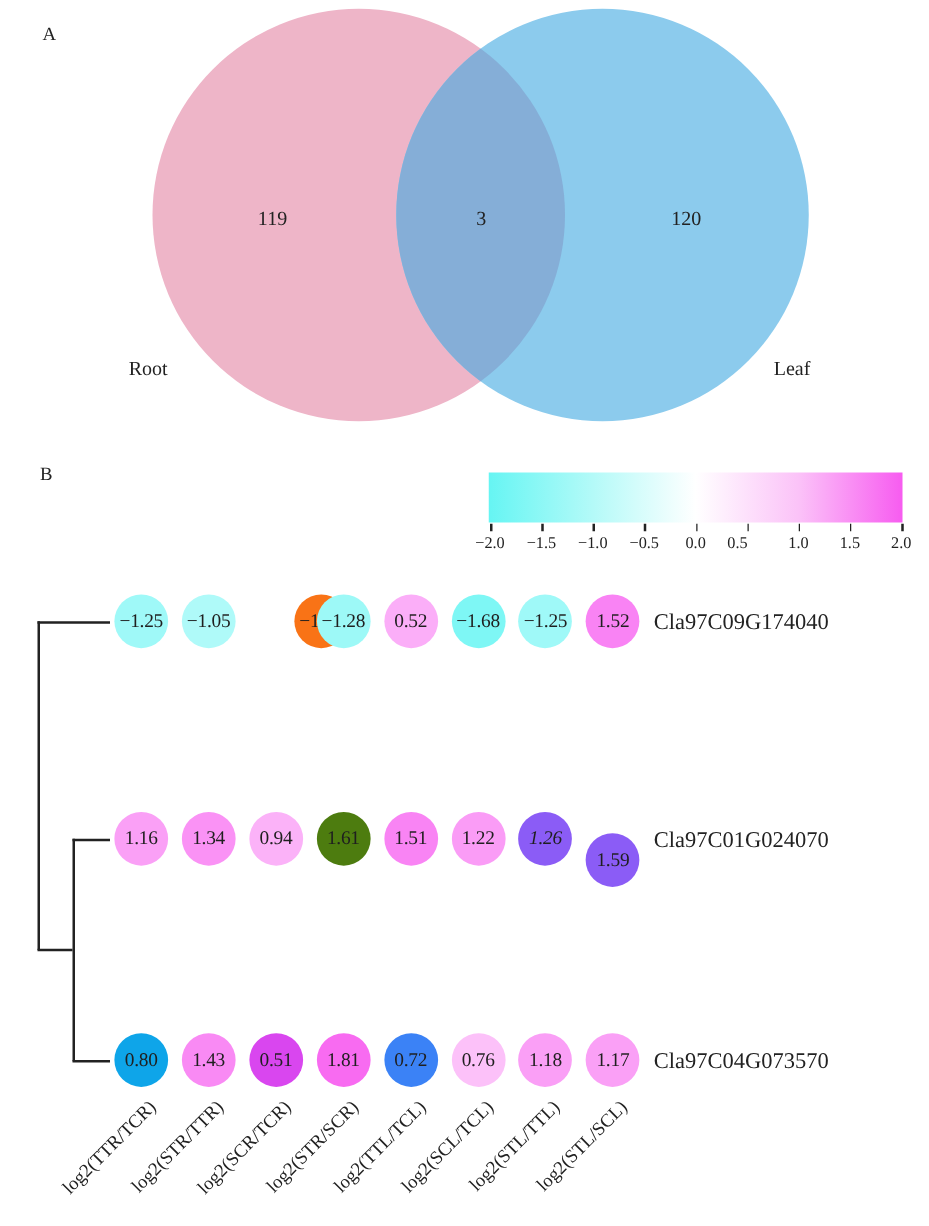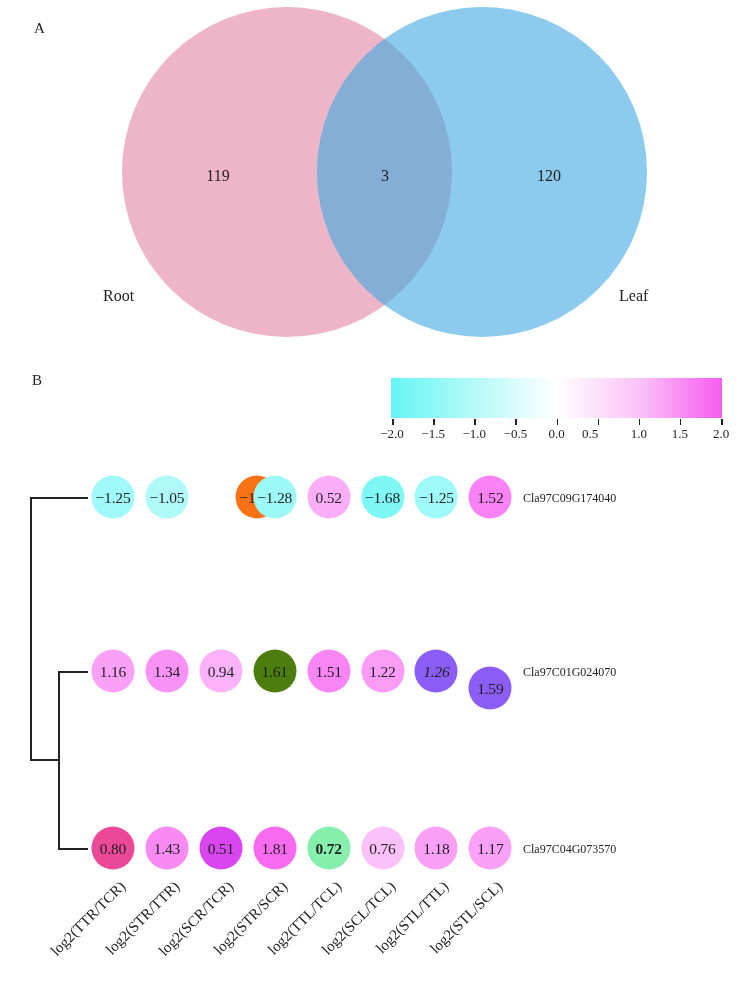--- a/index.html
+++ b/index.html
@@ -8,21 +8,21 @@
     .abs { position:absolute; }
     .panel-label { font-size:15px; }
     .venn-num { font-size:16px; transform:translate(-50%,-50%); }
     .set-label { font-size:16px; }
     .colorbar { left:391px; top:378px; width:331px; height:40px;
       background:linear-gradient(to right,#66f5f3 0%,#b3faf8 25%,#ffffff 50%,#fbc2f8 75%,#f75cf0 100%); }
     .tick { width:1.5px; height:6px; background:#222; top:419px; }
     .tick-label { font-size:13px; top:426px; transform:translateX(-50%); white-space:nowrap; }
     .cell { width:43px; height:43px; border-radius:50%; transform:translate(-50%,-50%);
       display:flex; align-items:center; justify-content:center; font-size:15.5px; color:#1f1f1f; letter-spacing:-0.2px; }
-    .gene-label { font-size:12px; transform:translateY(-50%); white-space:nowrap; }
+    .gene-label { font-size:18px; transform:translateY(-50%); white-space:nowrap; }
     .dendro { background:#222; }
     .col-label { font-size:15px; white-space:nowrap; transform-origin:right center;
       transform:translate(-100%,-50%) rotate(-45deg); }
   </style>
 </head>
 <body>
 
 <div class="abs panel-label" style="left:34px;top:20px;">A</div>
 
 <svg class="abs" style="left:0;top:0;" width="743" height="345">
@@ -92,25 +92,25 @@
       <div class="abs cell" style="left: 166.9px; top: 671px; background: rgb(250, 146, 245);">1.34</div>
       <div class="abs cell" style="left: 220.8px; top: 671px; background: rgb(251, 178, 248);">0.94</div>
       <div class="abs cell" style="left: 274.7px; top: 671px; background: #4d7c0f;">1.61</div>
       <div class="abs cell" style="left: 328.6px; top: 671px; background: rgb(249, 132, 244);">1.51</div>
       <div class="abs cell" style="left: 382.5px; top: 671px; background: rgb(250, 156, 246);">1.22</div>
       <div class="abs cell" style="left: 436.4px; top: 671px; background: #8b5cf6; font-style: italic;">1.26</div>
       <div class="abs cell" style="left: 490.3px; top: 688px; background: #8b5cf6;">1.59</div>
       <div class="abs gene-label" style="left: 523px; top: 672px;">Cla97C01G024070</div>
     </div>
     <div>
-      <div class="abs cell" style="left: 113px; top: 848px; background: #ec4899;">0.80</div>
+      <div class="abs cell" style="left: 113px; top: 848px; background: #0ea5e9;">0.80</div>
       <div class="abs cell" style="left: 166.9px; top: 848px; background: rgb(249, 138, 244);">1.43</div>
       <div class="abs cell" style="left: 220.8px; top: 848px; background: #d946ef;">0.51</div>
       <div class="abs cell" style="left: 274.7px; top: 848px; background: rgb(248, 107, 241);">1.81</div>
-      <div class="abs cell" style="left: 328.6px; top: 848px; background: #86efac; font-weight: bold;">0.72</div>
+      <div class="abs cell" style="left: 328.6px; top: 848px; background: #3b82f6;">0.72</div>
       <div class="abs cell" style="left: 382.5px; top: 848px; background: rgb(252, 193, 249);">0.76</div>
       <div class="abs cell" style="left: 436.4px; top: 848px; background: rgb(250, 159, 246);">1.18</div>
       <div class="abs cell" style="left: 490.3px; top: 848px; background: rgb(250, 160, 246);">1.17</div>
       <div class="abs gene-label" style="left: 523px; top: 849px;">Cla97C04G073570</div>
     </div>
     <div class="abs col-label" style="left: 123px; top: 884px;">log2(TTR/TCR)</div>
     <div class="abs col-label" style="left: 176.9px; top: 884px;">log2(STR/TTR)</div>
     <div class="abs col-label" style="left: 230.8px; top: 884px;">log2(SCR/TCR)</div>
     <div class="abs col-label" style="left: 284.7px; top: 884px;">log2(STR/SCR)</div>
     <div class="abs col-label" style="left: 338.6px; top: 884px;">log2(TTL/TCL)</div>

